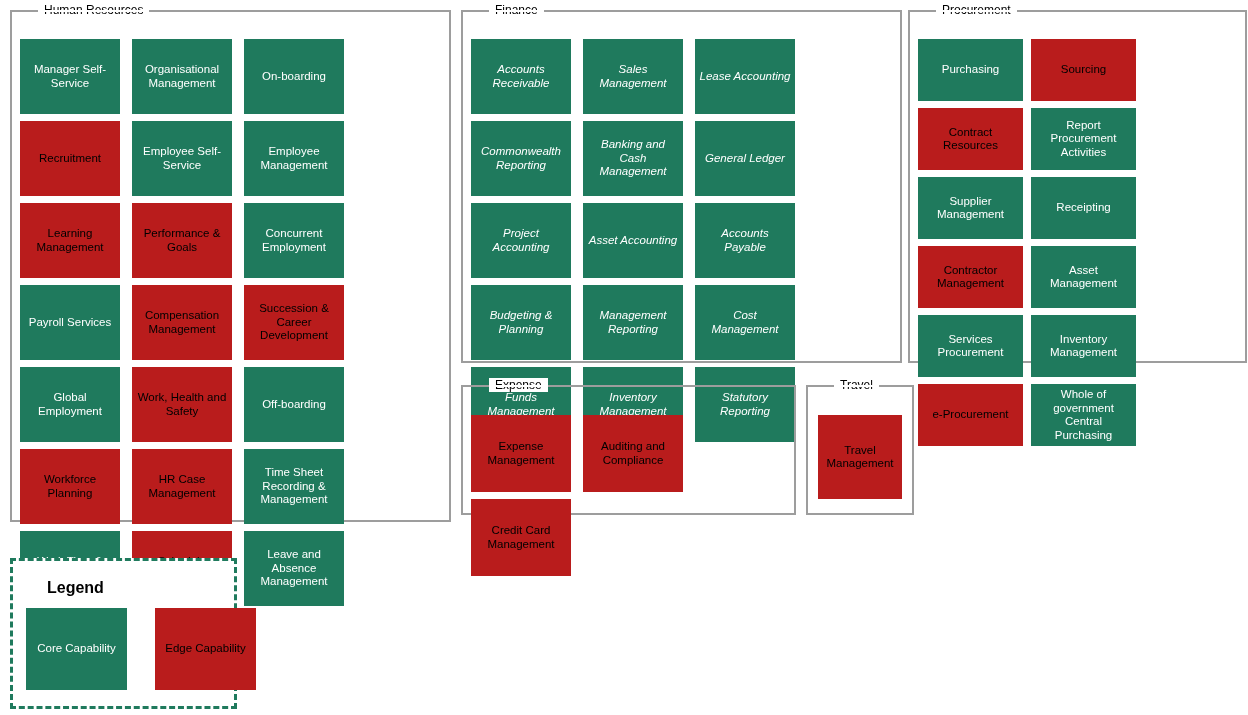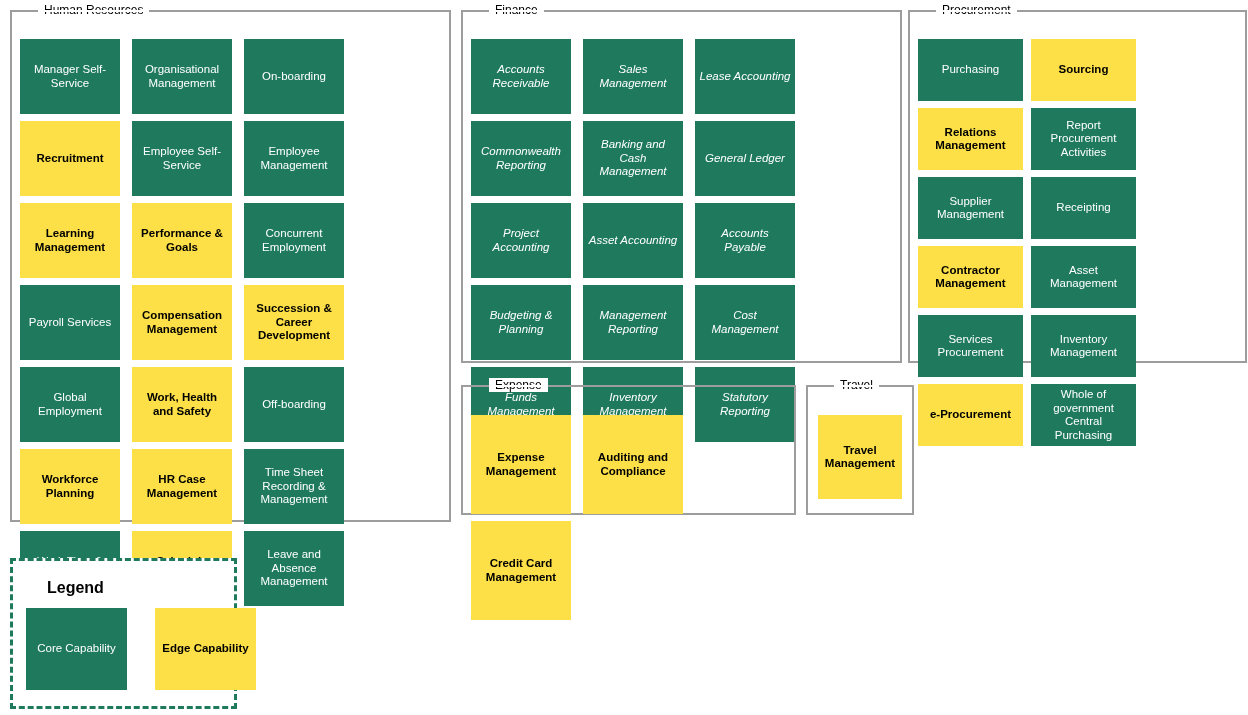--- a/index.html
+++ b/index.html
@@ -62,40 +62,39 @@
     line-height: 13.5px;
     padding: 2px 4px;
     overflow: hidden;
     word-break: normal;
   }
   .tile.core {
     background: #1f7a5d;
     color: #ffffff;
   }
   .tile.edge {
-    background: #fde047;
+    background: #b91c1c;
     color: #000000;
-    font-weight: bold;
   }
 
   
   #group-hr      { left: 10px;  top: 10px;  width: 441px; height: 512px; }
   #group-finance { left: 461px; top: 10px;  width: 441px; height: 353px; }
   #group-proc    { left: 908px; top: 10px;  width: 339px; height: 353px; }
   #group-expense { left: 461px; top: 385px; width: 335px; height: 130px; }
   #group-travel  { left: 806px; top: 385px; width: 108px; height: 130px; }
 
   #group-hr .tile, #group-finance .tile { width: 100px; height: 75px; }
   #group-hr .grid  { top: 27px; }
   #group-finance .grid { top: 27px; font-style: italic; }
 
   #group-proc .tile { width: 105px; height: 62px; }
   #group-proc .grid { top: 27px; gap: 7px 8px; }
 
-  #group-expense .tile { width: 100px; height: 99px; }
+  #group-expense .tile { width: 100px; height: 77px; }
   #group-expense .grid { top: 28px; }
 
   #group-travel .tile { width: 88px; height: 84px; }
   #group-travel .grid { top: 28px; left: 10px; right: 10px; }
 
   
   #legend {
     position: absolute;
     left: 10px;
     top: 558px;
@@ -252,21 +251,21 @@
 <div class="group" id="group-proc">
   <div class="group-title">Procurement</div>
   <div class="grid">
       <div class="tile core">
         <span>Purchasing</span>
       </div>
       <div class="tile edge">
         <span>Sourcing</span>
       </div>
       <div class="tile edge">
-        <span>Relations Management</span>
+        <span>Contract Resources</span>
       </div>
       <div class="tile core">
         <span>Report Procurement Activities</span>
       </div>
       <div class="tile core">
         <span>Supplier Management</span>
       </div>
       <div class="tile core">
         <span>Receipting</span>
       </div>

